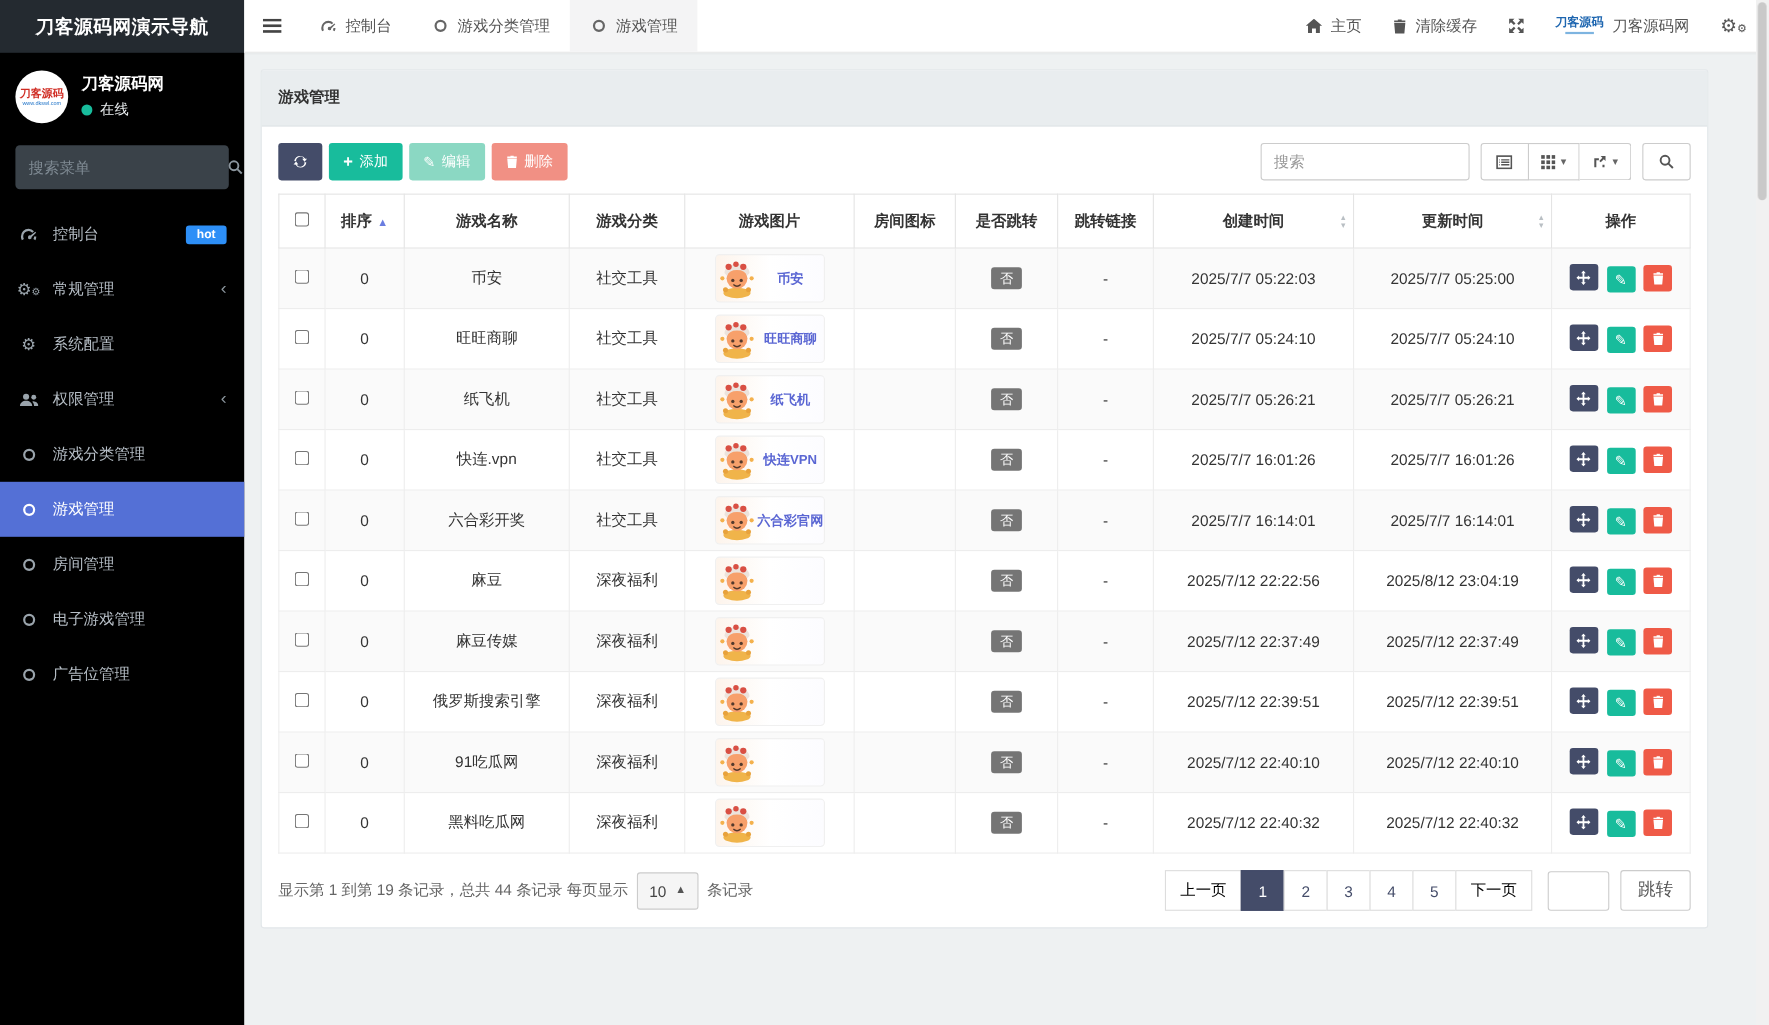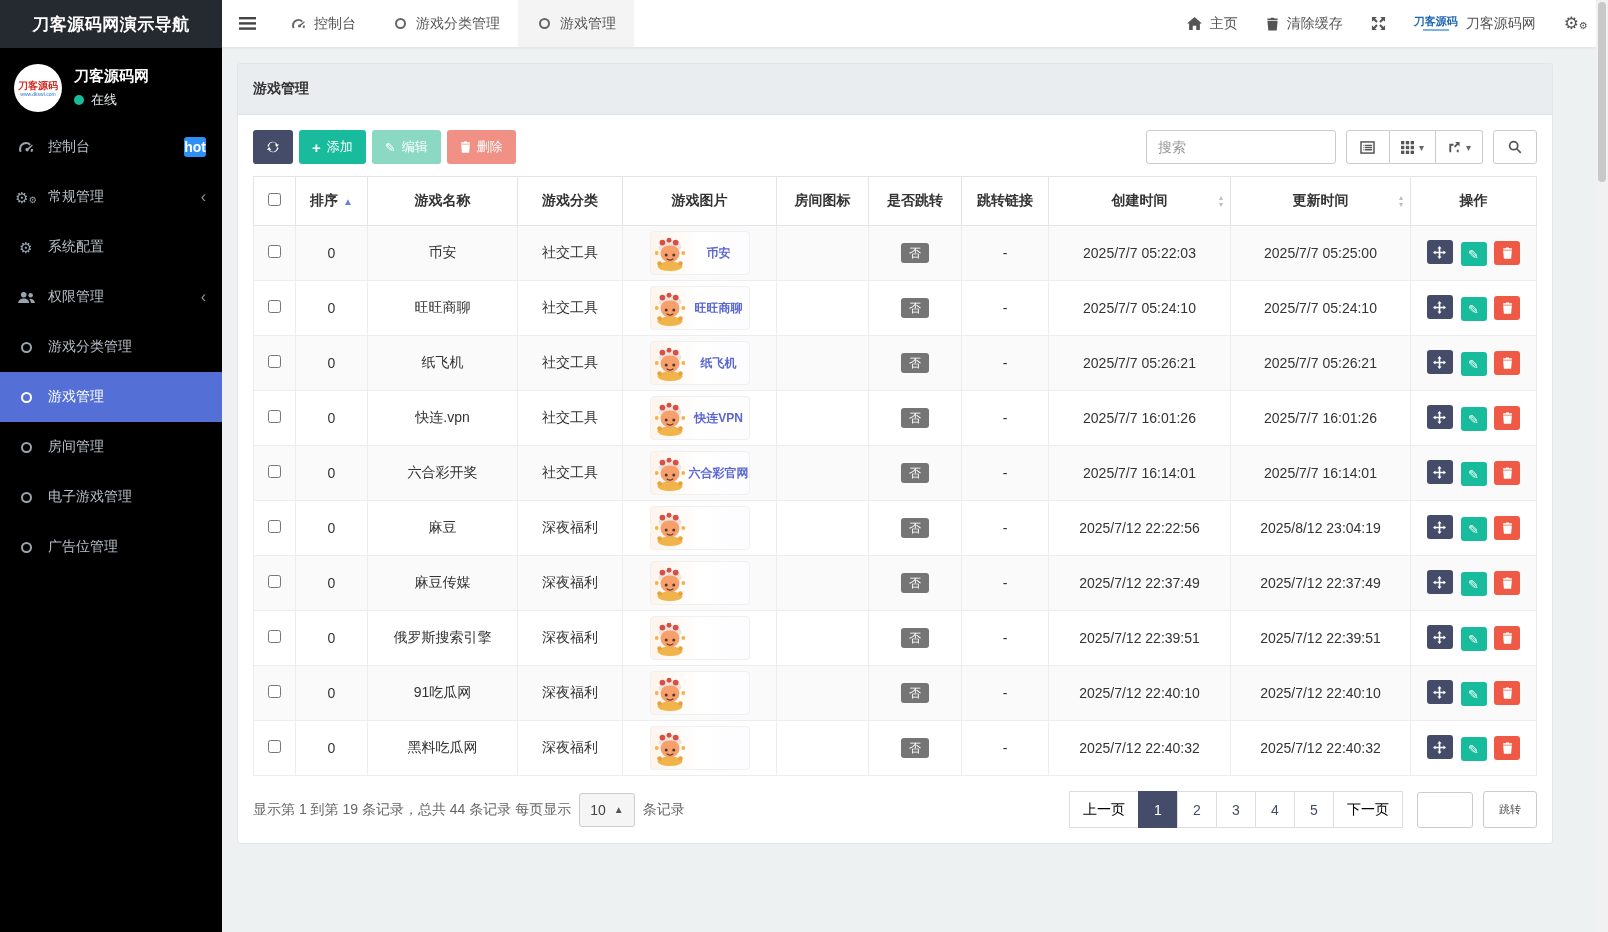--- a/index.html
+++ b/index.html
@@ -27,22 +27,22 @@
                        font-family:inherit; }
   .menu-search input::placeholder { color:#7f8a93; }
   .menu-search .mag { color:#8a949c; }
   .menu { list-style:none; }
   .menu-item { height:50px; display:flex; align-items:center; gap:12px; padding:0 16px;
                color:#b7bfc7; font-size:14px; cursor:pointer; }
   .menu-item.active { background:#5470d6; color:#fff; }
   .ico-slot { width:20px; display:flex; justify-content:center; align-items:center; color:#9aa4ac; }
   .menu-item.active .ico-slot { color:#fff; }
   .circle-o { width:11px; height:11px; border:2px solid currentColor; border-radius:50%; display:inline-block; }
-  .hot-badge { margin-left:auto; background:#2d8ff7; color:#fff; font-size:14px; font-weight:bold;
-               padding:3px 0; border-radius:3px; line-height:1; }
+  .hot-badge { margin-left:auto; background:#2d8ff7; color:#fff; font-size:11px; font-weight:bold;
+               padding:3px 10px; border-radius:3px; line-height:1; }
   .chev { margin-left:auto; color:#8a949c; font-size:16px; line-height:1; }
   .gear-glyph { font-size:15px; line-height:1; }
   
   .main { flex:1; display:flex; flex-direction:column; min-width:0; }
   .navbar { height:48px; background:#fff; display:flex; align-items:stretch; border-bottom:1px solid #e6e6e6;
             box-shadow:0 1px 2px rgba(0,0,0,.04); flex-shrink:0; }
   .hamburger { width:50px; display:flex; align-items:center; justify-content:center; color:#444; cursor:pointer; }
   .tabs { display:flex; }
   .tab { display:flex; align-items:center; gap:8px; padding:0 18px; color:#555; cursor:pointer; }
   .tab .ico-slot { color:#666; width:16px; }
@@ -109,21 +109,21 @@
   .caret-up { font-size:10px; color:#555; }
   .pager { margin-left:auto; display:flex; }
   .pg-item { min-width:40px; height:37px; display:flex; align-items:center; justify-content:center;
              border:1px solid #ddd; background:#fff; color:#444c69; cursor:pointer; margin-left:-1px;
              padding:0 13px; }
   .pg-item.edge { color:#000000; }
   .pg-item.active { background:#444c69; border-color:#444c69; color:#fff; }
   .jump-input { width:56px; height:36px; border:1px solid #ccc; border-radius:3px; margin-left:14px;
                 outline:none; padding:0 8px; font-family:inherit; }
   .jump-btn { height:37px; padding:0 15px; border:1px solid #ccc; border-radius:3px; background:#fff;
-              color:#555; margin-left:10px; cursor:pointer; font-family:inherit; font-size:11px; }
+              color:#555; margin-left:10px; cursor:pointer; font-family:inherit; font-size:16px; }
   
   .scrollbar { position:fixed; top:0; right:0; width:12px; height:932px; background:#f1f1f1; }
   .scroll-thumb { position:absolute; top:2px; left:2px; width:8px; height:180px; background:#c9c9c9; border-radius:4px; }
   svg { display:block; }
 </style>
 </head>
 <body>
 
 <aside class="sidebar">
   <div class="brand">刀客源码网演示导航</div>
@@ -135,20 +135,29 @@
     </div>
     <div class="user-meta">
       <span class="user-name">刀客源码网</span>
       <span class="user-status">
         <span class="dot"></span>
         <span>在线</span>
       </span>
     </div>
   </div>
 
+  <div class="menu-search">
+    <input placeholder="搜索菜单" style="">
+    <span class="mag">
+      <svg width="14" height="14" viewBox="0 0 16 16">
+          <circle cx="6.5" cy="6.5" r="4.6" fill="none" stroke="currentColor" stroke-width="2"></circle>
+          <path d="M10 10l4.6 4.6" stroke="currentColor" stroke-width="2"></path>
+        </svg>
+    </span>
+  </div>
 
   <ul class="menu">
     <li class="menu-item">
       <span class="ico-slot">
         <svg width="16" height="13" viewBox="0 0 16 13">
             <path fill="currentColor" d="M8 1a7 7 0 0 0-7 7c0 1.2.3 2.4.9 3.3l1.8-1A4.9 4.9 0 0 1 3.1 8a4.9 4.9 0 0 1 8.3-3.5l1.5-1.3A7 7 0 0 0 8 1zm6.1 2.6-4.4 3.5a1.7 1.7 0 1 0 1.1 1.4l4-4zm.9 4.4h-2c0 .8-.2 1.6-.6 2.3l1.8 1c.5-1 .8-2.1.8-3.3z"></path>
           </svg>
       </span>
       <span>控制台</span>
       <span class="hot-badge">hot</span>

